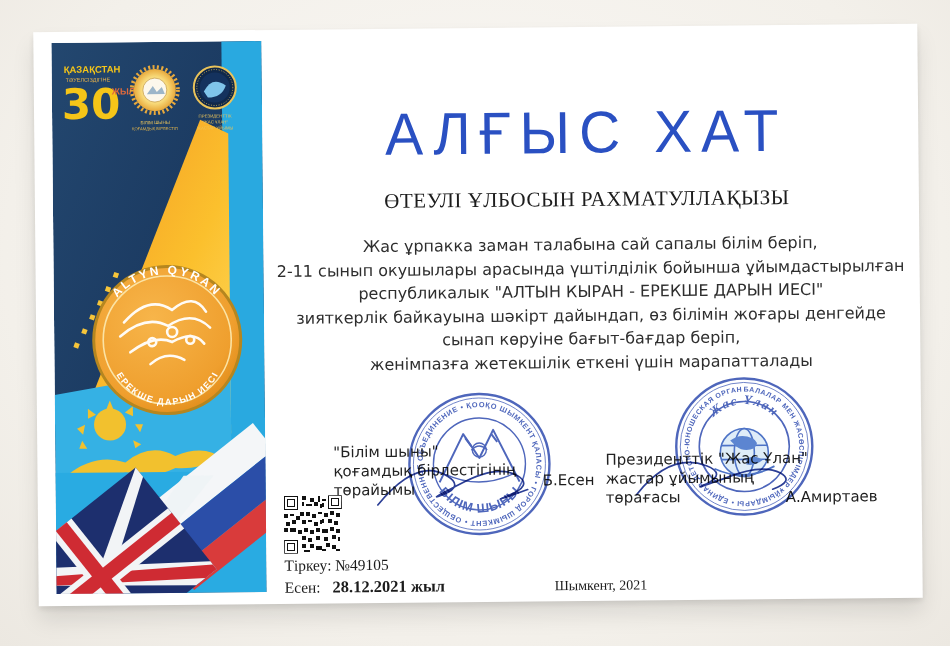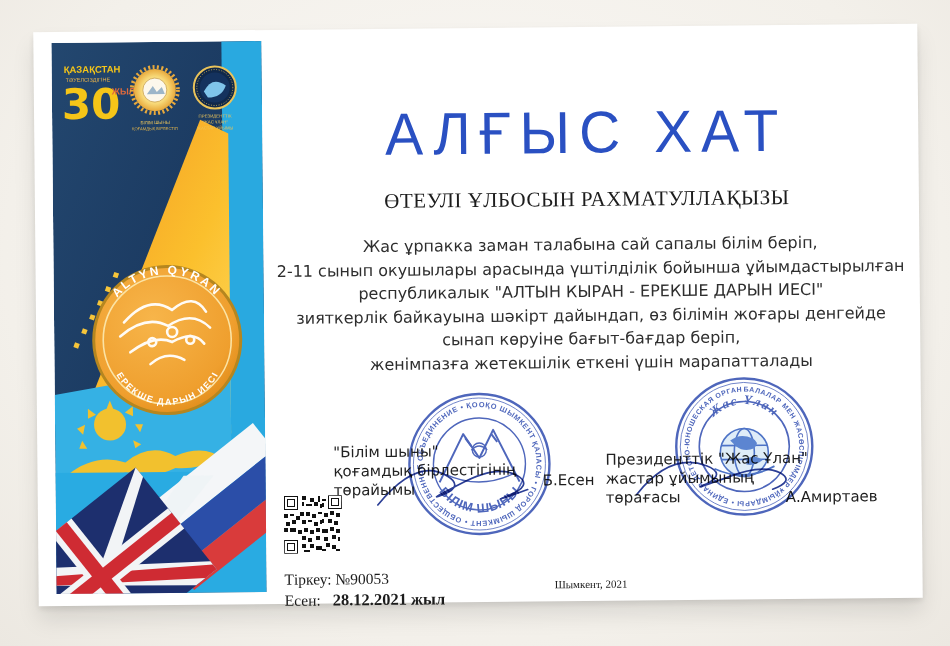--- a/index.html
+++ b/index.html
@@ -41,22 +41,22 @@
   .stamp-left{left:366px;top:360px;width:152px;height:152px;}
   .stamp-right{left:634px;top:348px;width:146px;height:146px;}
   .signature-svg{position:absolute;mix-blend-mode:multiply;}
   .qr{position:absolute;left:246px;top:466px;width:58px;height:58px;}
   .reg-line{position:absolute;left:246px;top:527px;font-family:"Liberation Serif", serif;
     font-size:15.5px;color:#1c1c1c;}
   .date-line{position:absolute;left:246px;top:548px;font-family:"Liberation Serif", serif;
     font-size:15.5px;color:#1c1c1c;}
   .date-value{font-weight:bold;font-size:16.5px;margin-left:8px;}
   .place-line{position:absolute;left:516px;top:551px;font-family:"Liberation Serif", serif;
-    font-size:11px;color:#1c1c1c;}
-  .lbl{display:inline-block;margin-top:14px;}
+    font-size:14px;color:#1c1c1c;}
+  .lbl{display:inline-block;}
 </style>
 </head>
 <body>
 
 <div class="certificate">
 
   <svg class="banner" viewBox="0 0 210 551">
     <defs>
       <linearGradient id="navyGrad" x1="0" y1="0" x2="1" y2="1">
         <stop offset="0" stop-color="#23476f"></stop>
@@ -292,21 +292,21 @@
       <rect x="2" y="24" width="3" height="3" fill="#fff"></rect>
       <rect x="1" y="1" width="5" height="5" fill="none" stroke="#fff" stroke-width="1"></rect>
       <rect x="23" y="1" width="5" height="5" fill="none" stroke="#fff" stroke-width="1"></rect>
       <rect x="1" y="23" width="5" height="5" fill="none" stroke="#fff" stroke-width="1"></rect>
       <path d="M9 0h2v2h-2z M13 1h2v2h-2z M17 0h1v3h-1z M19 2h2v1h-2z M9 3h1v2h-1z M11 4h3v1h-3z M15 3h2v2h-2z M18 4h2v2h-2z M0 9h2v2h-2z M3 9h2v1h-2z M6 10h2v2h-2z M4 12h2v2h-2z M1 13h2v2h-2z M8 8h2v2h-2z M11 8h2v2h-2z M14 9h2v2h-2z M17 8h2v1h-2z M20 9h2v2h-2z M23 8h2v2h-2z M26 9h2v2h-2z M9 12h2v2h-2z M12 12h2v1h-2z M15 13h2v2h-2z M18 12h2v2h-2z M22 12h2v2h-2z M25 13h2v2h-2z M0 16h2v2h-2z M3 16h3v2h-3z M7 17h2v2h-2z M10 16h2v2h-2z M13 17h2v2h-2z M16 16h2v2h-2z M19 17h3v2h-3z M23 16h2v2h-2z M26 17h2v2h-2z M9 20h2v2h-2z M12 21h2v2h-2z M16 20h2v2h-2z M20 21h2v2h-2z M24 20h2v2h-2z M27 21h1v2h-1z M9 24h2v2h-2z M13 24h2v2h-2z M16 25h3v2h-3z M21 24h2v2h-2z M24 25h2v2h-2z M10 27h3v1h-3z M19 27h2v1h-2z M26 27h2v1h-2z"></path>
     </g>
   </svg>
 
   <div class="reg-line">
     <span class="lbl">Тіркеу:</span>
-    <span>№90053</span>
+    <span>№49105</span>
   </div>
   <div class="date-line">
     <span class="lbl">Есен:</span>
     <span class="date-value">28.12.2021 жыл</span>
   </div>
   <div class="place-line">Шымкент, 2021</div>
 
 </div>
 
 </body></html>

